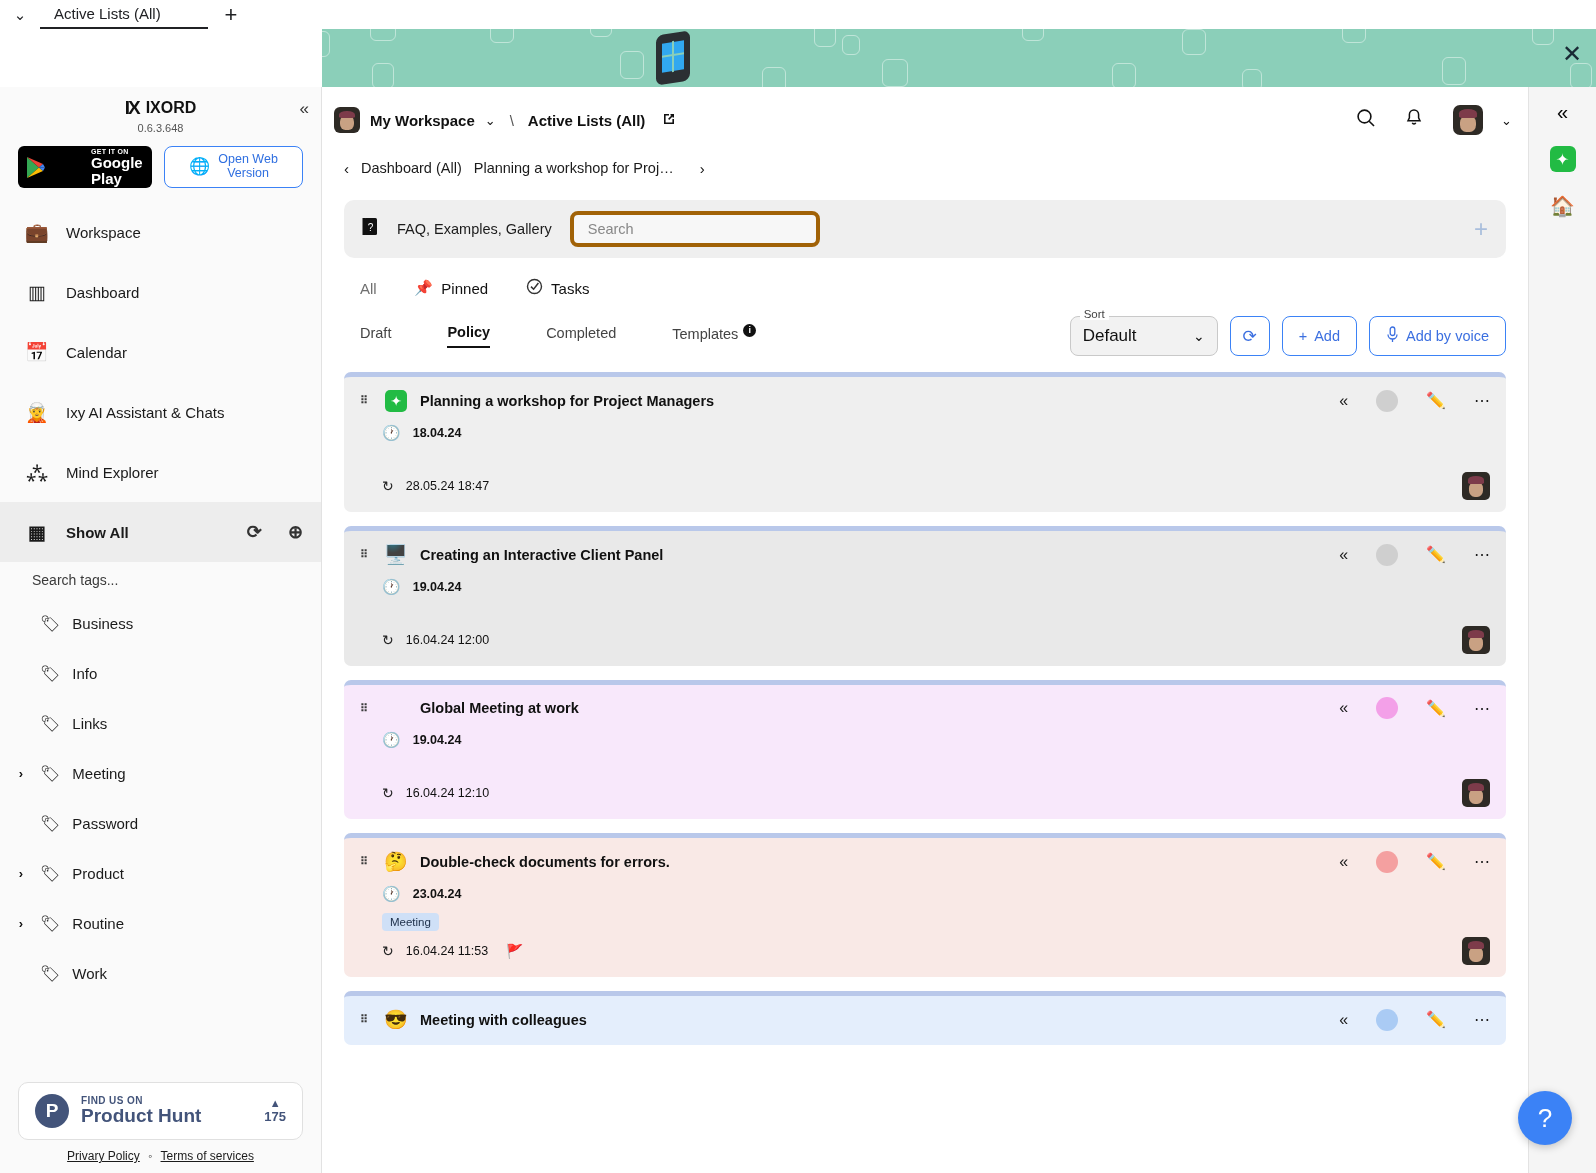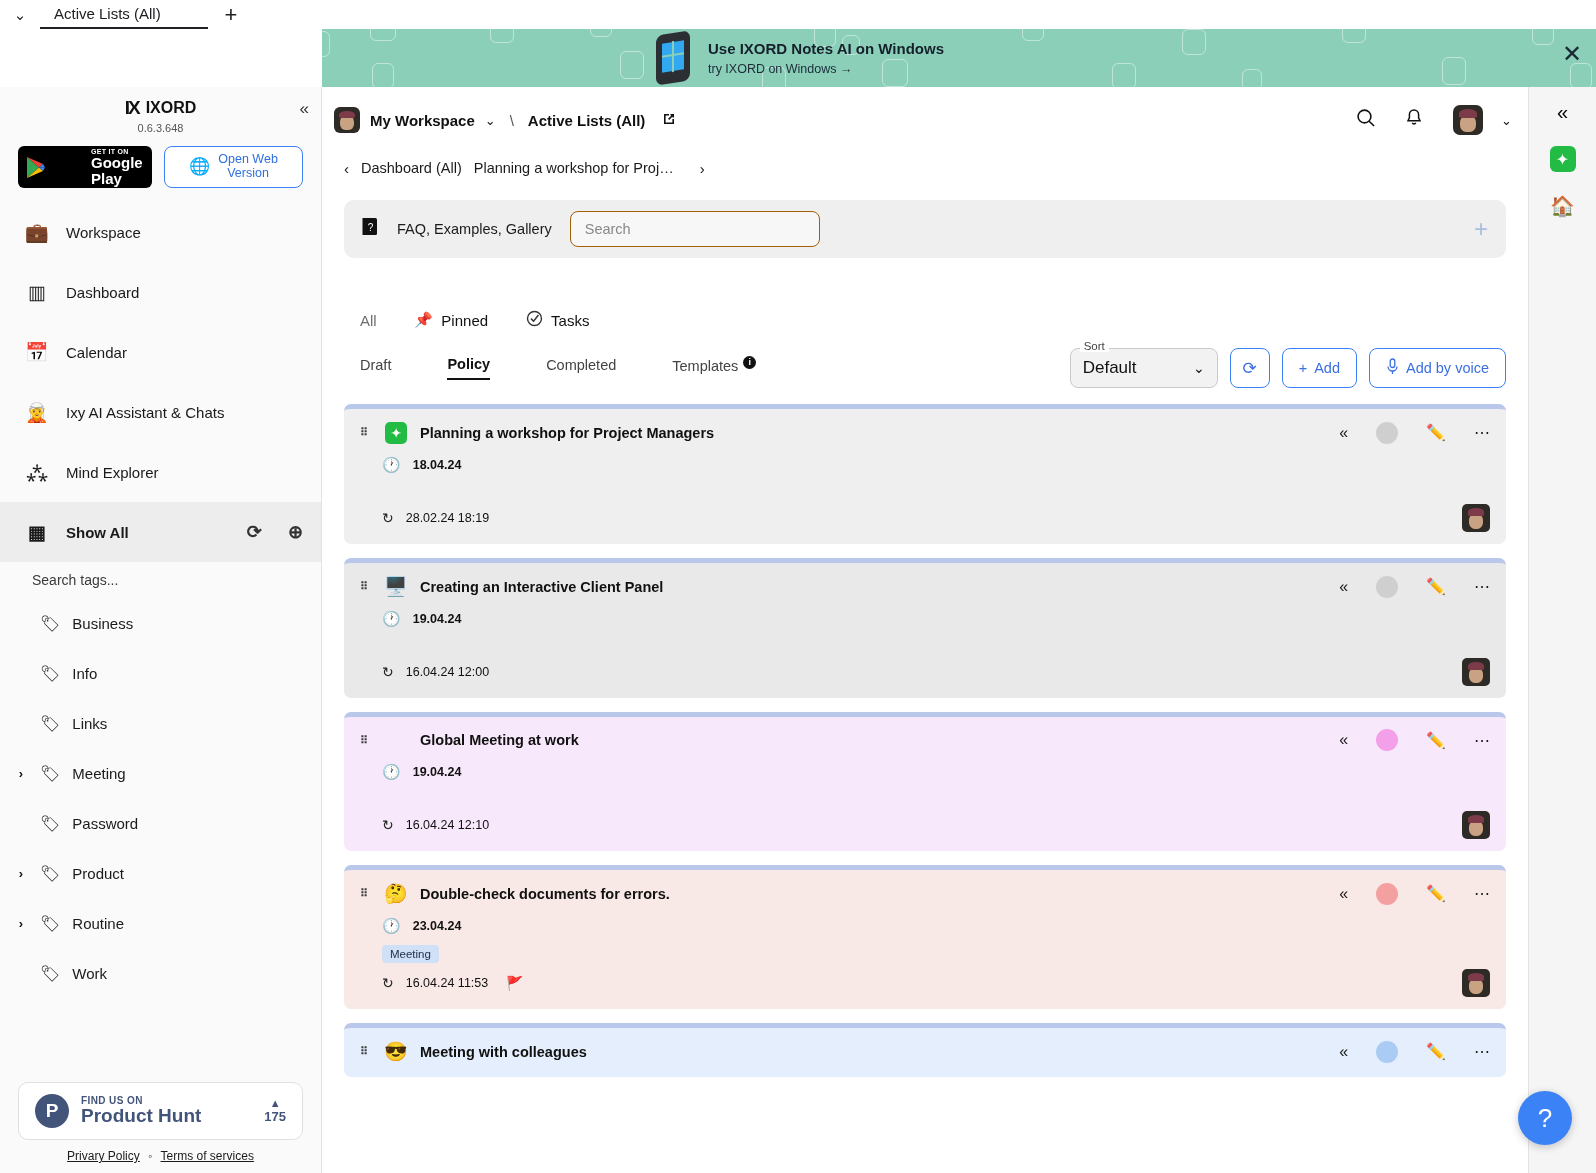--- a/index.html
+++ b/index.html
@@ -162,32 +162,32 @@
   .bc-arrow { font-size: 15px; color: #111; cursor: pointer; }
   .bc-item { cursor: pointer; }
 
   .faqbar {
     margin: 10px 22px 0 22px; height: 58px; background: #efefef; border-radius: 10px;
     display: flex; align-items: center; padding: 0 18px; gap: 18px;
   }
   .faq-ic { font-size: 17px; }
   .faq-txt { font-size: 14.5px; color: #1b1b1b; cursor: pointer; }
   .srch {
-    width: 250px; height: 36px; border: 1px solid #a16207; border-radius: 8px;
+    width: 250px; height: 36px; border: 4px solid #a16207; border-radius: 8px;
     background: #f7f7f7; font-size: 14.5px; color: #888; padding: 0 14px;
     display: flex; align-items: center; cursor: text;
   }
   .faqbar .grow { flex: 1; }
   .faq-plus { font-size: 24px; color: #a9bedc; font-weight: 300; cursor: pointer; }
 
   .filters {
     display: flex; align-items: center; gap: 38px; padding: 20px 22px 0 38px;
     font-size: 15px;
   }
-  .filt { display: flex; align-items: center; gap: 8px; cursor: pointer; color: #111; margin-top: 32px; }
+  .filt { display: flex; align-items: center; gap: 8px; cursor: pointer; color: #111; }
   .filt.dim { color: #6f6f6f; }
 
   .tabsrow {
     display: flex; align-items: center; padding: 18px 22px 0 38px; gap: 0;
   }
   .stab {
     font-size: 14.5px; color: #444; cursor: pointer; padding: 0 0 6px 0; margin-right: 56px;
     position: relative; white-space: nowrap;
   }
   .stab.sel { color: #111; font-weight: bold; border-bottom: 2px solid #111; }
@@ -314,24 +314,20 @@
       <i style="left:1210px;top:-8px;width:22px;height:24px"></i>
       <i style="left:1248px;top:34px;width:22px;height:26px"></i>
     </div>
     <div class="banner-inner">
       <div class="win-logo">
         <div class="body"></div>
         <div class="glass"></div>
         <div class="gx" style="left:20px;top:8px;width:2px;height:31px"></div>
         <div class="gx" style="left:10px;top:21px;width:22px;height:2px"></div>
       </div>
-      <div class="banner-texts">
-        <div class="banner-title">Use IXORD Notes AI on Windows</div>
-        <div class="banner-sub">try IXORD on Windows →</div>
-      </div>
     </div>
     <div class="banner-close">✕</div>
   </div>
 
   <div class="sidebar">
     <div class="brand-row">
       <div class="brand">
         <span class="brand-mark">IX</span>
         <span>IXORD</span>
       </div>
@@ -585,21 +581,21 @@
           <span class="head-ic">⋯</span>
         </div>
         <div class="card-body">
           <div class="row-time">
             <span class="clock-ic">🕐</span>
             <span>18.04.24</span>
           </div>
         </div>
         <div class="row-foot">
           <span class="upd-ic">↻</span>
-          <span>28.02.24 18:19</span>
+          <span>28.05.24 18:47</span>
           <span class="grow"></span>
           <span class="foot-avatar">
               <span class="avat" style="display:block"></span>
             </span>
         </div>
       </div>
 
       <div class="card" style="background:#e9e9e9">
         <div class="card-head">
           <span class="grip">

